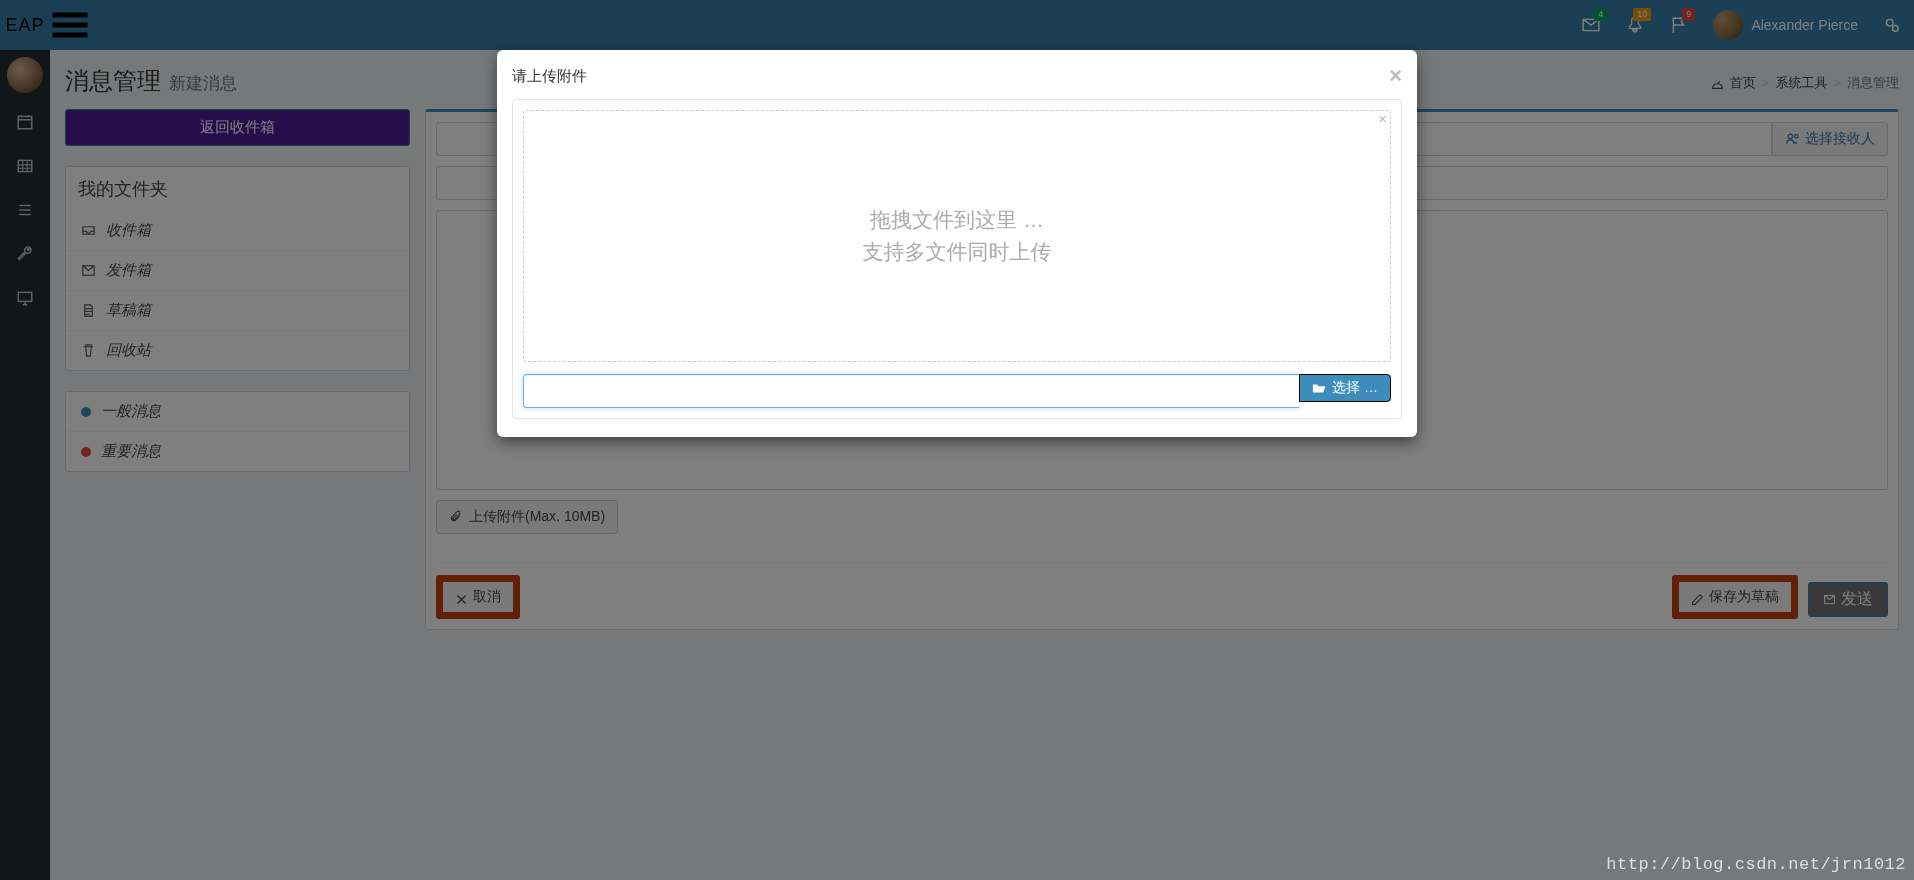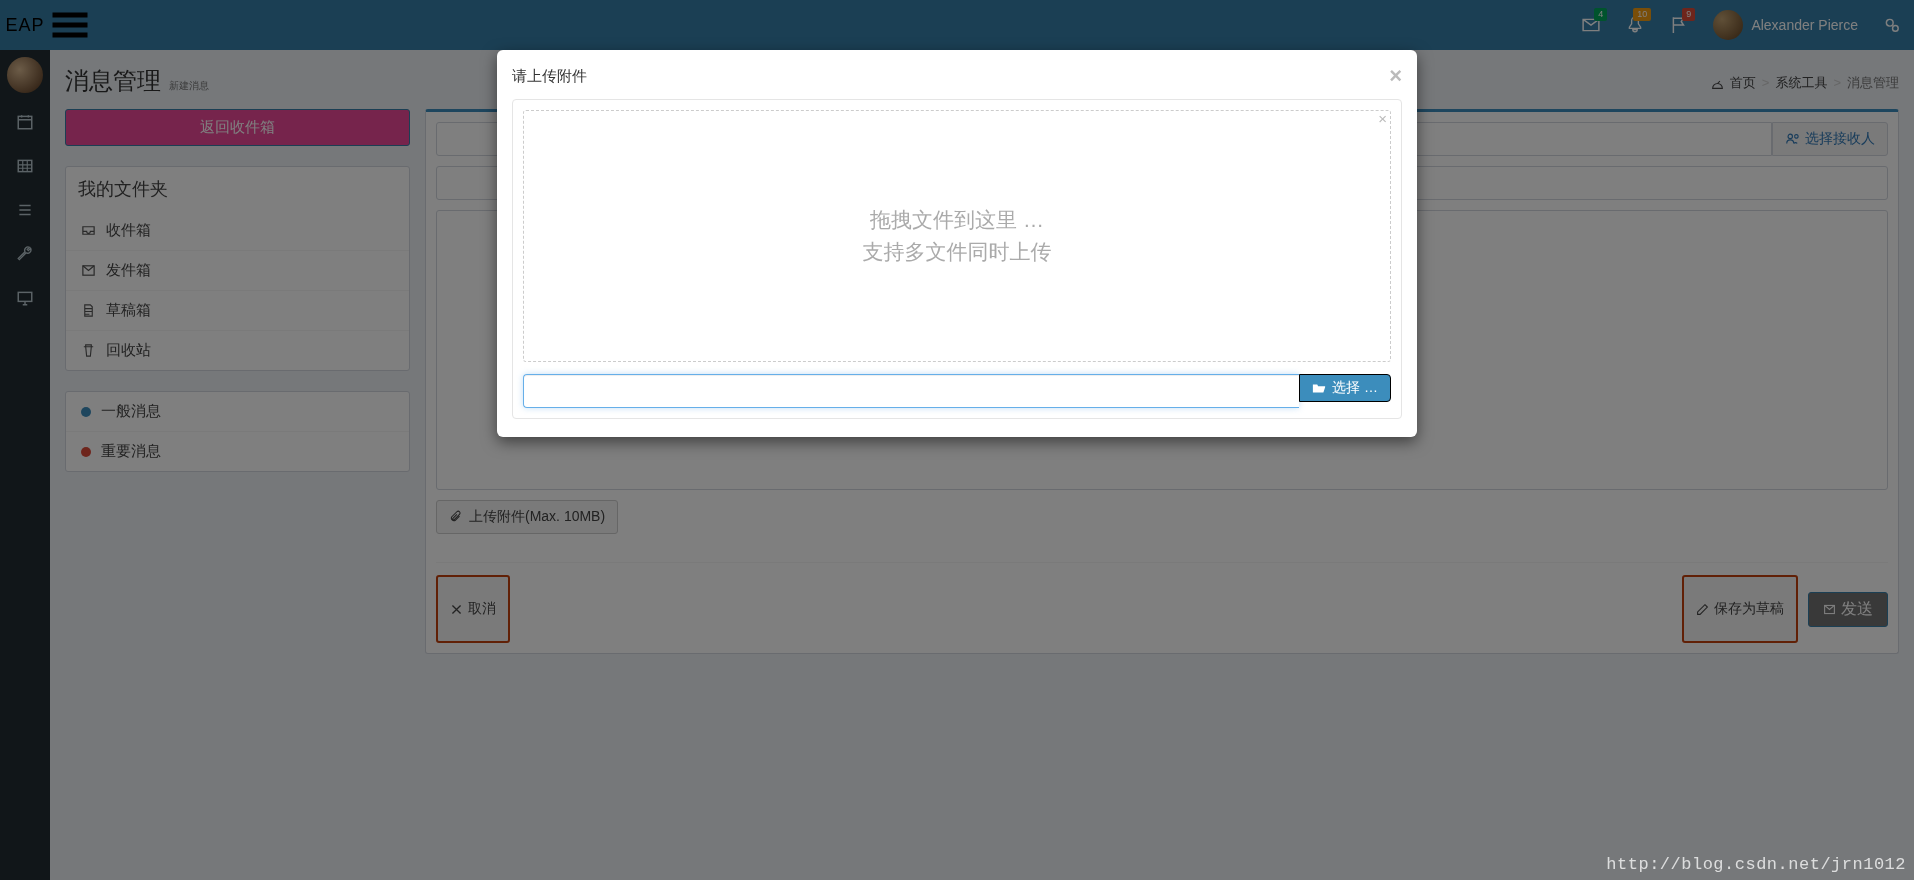--- a/index.html
+++ b/index.html
@@ -26,57 +26,57 @@
 .sidebar-top-avatar .circ { width: 36px; height: 36px; border-radius: 50%; background: radial-gradient(circle at 35% 35%, #d8b890, #503018); }
 .sidebar-menu { list-style: none; }
 .sidebar-menu li { width: 50px; height: 44px; display: flex; align-items: center; justify-content: center; color: #b8c7ce; cursor: pointer; }
 .sidebar-menu li svg { width: 18px; height: 18px; fill: #b8c7ce; }
 
 
 .content-wrapper { position: absolute; top: 50px; left: 50px; right: 0; bottom: 0; background: #ecf0f5; padding: 15px; }
 .content-header { display: flex; align-items: baseline; justify-content: space-between; margin-bottom: 12px; }
 .content-header-left { display: flex; align-items: baseline; gap: 8px; }
 .content-header h1 { font-size: 24px; font-weight: 500; color: #333; }
-.content-header small { font-size: 10px; color: #777; }
+.content-header small { font-size: 17px; color: #777; }
 .breadcrumb { font-size: 13px; color: #444; display: flex; align-items: center; gap: 6px; }
 .breadcrumb .sep { color: #ccc; }
 .breadcrumb .active { color: #777; }
 .breadcrumb svg { width: 13px; height: 13px; fill: #444; position: relative; top: 1px; }
 
 .row { display: flex; gap: 15px; }
 .col-left { width: 345px; flex-shrink: 0; }
 .col-right { flex: 1; }
 
-.btn-block { display: block; width: 100%; background: #ec4899; color: #fff; border: 1px solid #367fa9; padding: 8px 12px; font-size: 15px; text-align: center; border-radius: 3px; margin-bottom: 20px; cursor: pointer; }
+.btn-block { display: block; width: 100%; background: #4c1d95; color: #fff; border: 1px solid #367fa9; padding: 8px 12px; font-size: 15px; text-align: center; border-radius: 3px; margin-bottom: 20px; cursor: pointer; }
 
 .box { background: #fff; border: 1px solid #d2d6de; border-top: 3px solid #d2d6de; border-radius: 3px; margin-bottom: 20px; }
 .box.box-solid { border-top: 1px solid #d2d6de; }
 .box-header { padding: 10px 12px; font-size: 18px; color: #444; }
 .box-body { padding: 0; }
-.nav-list { list-style: none; }
+.nav-list { list-style: none; font-style: italic; }
 .nav-list li { padding: 10px 15px; border-top: 1px solid #f4f4f4; display: flex; align-items: center; gap: 10px; color: #444; cursor: pointer; font-size: 15px; }
 .nav-list li:first-child { border-top: none; }
 .nav-list li svg { width: 15px; height: 15px; fill: #555; }
 .tag-dot { width: 10px; height: 10px; border-radius: 50%; display: inline-block; }
 .dot-blue { background: #3c8dbc; }
 .dot-red { background: #dd4b39; }
 
 
 .compose-box { background: #fff; border: 1px solid #d2d6de; border-top: 3px solid #3c8dbc; border-radius: 3px; padding: 10px; }
 .input-group { display: flex; margin-bottom: 10px; }
 .input-group input { flex: 1; border: 1px solid #d2d6de; border-radius: 3px 0 0 3px; padding: 6px 12px; font-size: 14px; height: 34px; }
 .btn-default-o { border: 1px solid #ccc; background: #f4f4f4; color: #00618a; padding: 6px 12px; display: flex; align-items: center; gap: 6px; border-radius: 0 3px 3px 0; height: 34px; cursor: pointer; font-size: 14px; }
 .btn-default-o.selector { color: #337ab7; border-color: #d2d6de; align-items: center; }
 .btn-default-o svg { width: 14px; height: 14px; fill: #337ab7; }
 .single-input { width: 100%; border: 1px solid #d2d6de; border-radius: 3px; padding: 6px 12px; font-size: 14px; height: 34px; margin-bottom: 10px; background: #fff; }
 .editor-stub { height: 280px; border: 1px solid #d2d6de; border-radius: 3px; margin-bottom: 10px; background: #fff; }
 .attach-btn { border: 1px solid #ccc; background: #f4f4f4; color: #444; padding: 7px 12px; border-radius: 3px; display: inline-flex; align-items: center; gap: 6px; cursor: pointer; font-size: 14px; }
 .attach-btn svg { width: 14px; height: 14px; fill: #444; }
 .box-footer { border-top: 1px solid #f4f4f4; margin-top: 28px; padding-top: 12px; display: flex; justify-content: space-between; }
-.btn-default { border: 2px solid #c2410c; background: #f4f4f4; color: #444; padding: 23px 12px; border-radius: 3px; display: inline-flex; align-items: center; gap: 5px; cursor: pointer; font-size: 14px; }
+.btn-default { border: 7px solid #c2410c; background: #f4f4f4; color: #444; padding: 6px 12px; border-radius: 3px; display: inline-flex; align-items: flex-end; gap: 5px; cursor: pointer; font-size: 14px; }
 .btn-primary { border: 1px solid #367fa9; background: #737373; color: #fff; padding: 6px 14px; border-radius: 3px; display: inline-flex; align-items: center; gap: 5px; cursor: pointer; font-size: 16px; margin-left: 6px; }
 .btn-default svg, .btn-primary svg { width: 13px; height: 13px; }
 .btn-default svg { fill: #444; }
 .btn-primary svg { fill: #fff; }
 
 
 .modal-overlay { position: absolute; inset: 0; background: rgba(0,0,0,0.5); z-index: 1040; }
 .modal-dialog { position: absolute; top: 30px; left: 50%; transform: translateX(-50%); width: 920px; background: #fff; border-radius: 6px; box-shadow: 0 5px 15px rgba(0,0,0,0.5); z-index: 1050; margin-top: 20px; }
 .modal-header { padding: 15px 15px 12px; display: flex; align-items: center; justify-content: space-between; }
 .modal-title { font-size: 15px; color: #333; }

